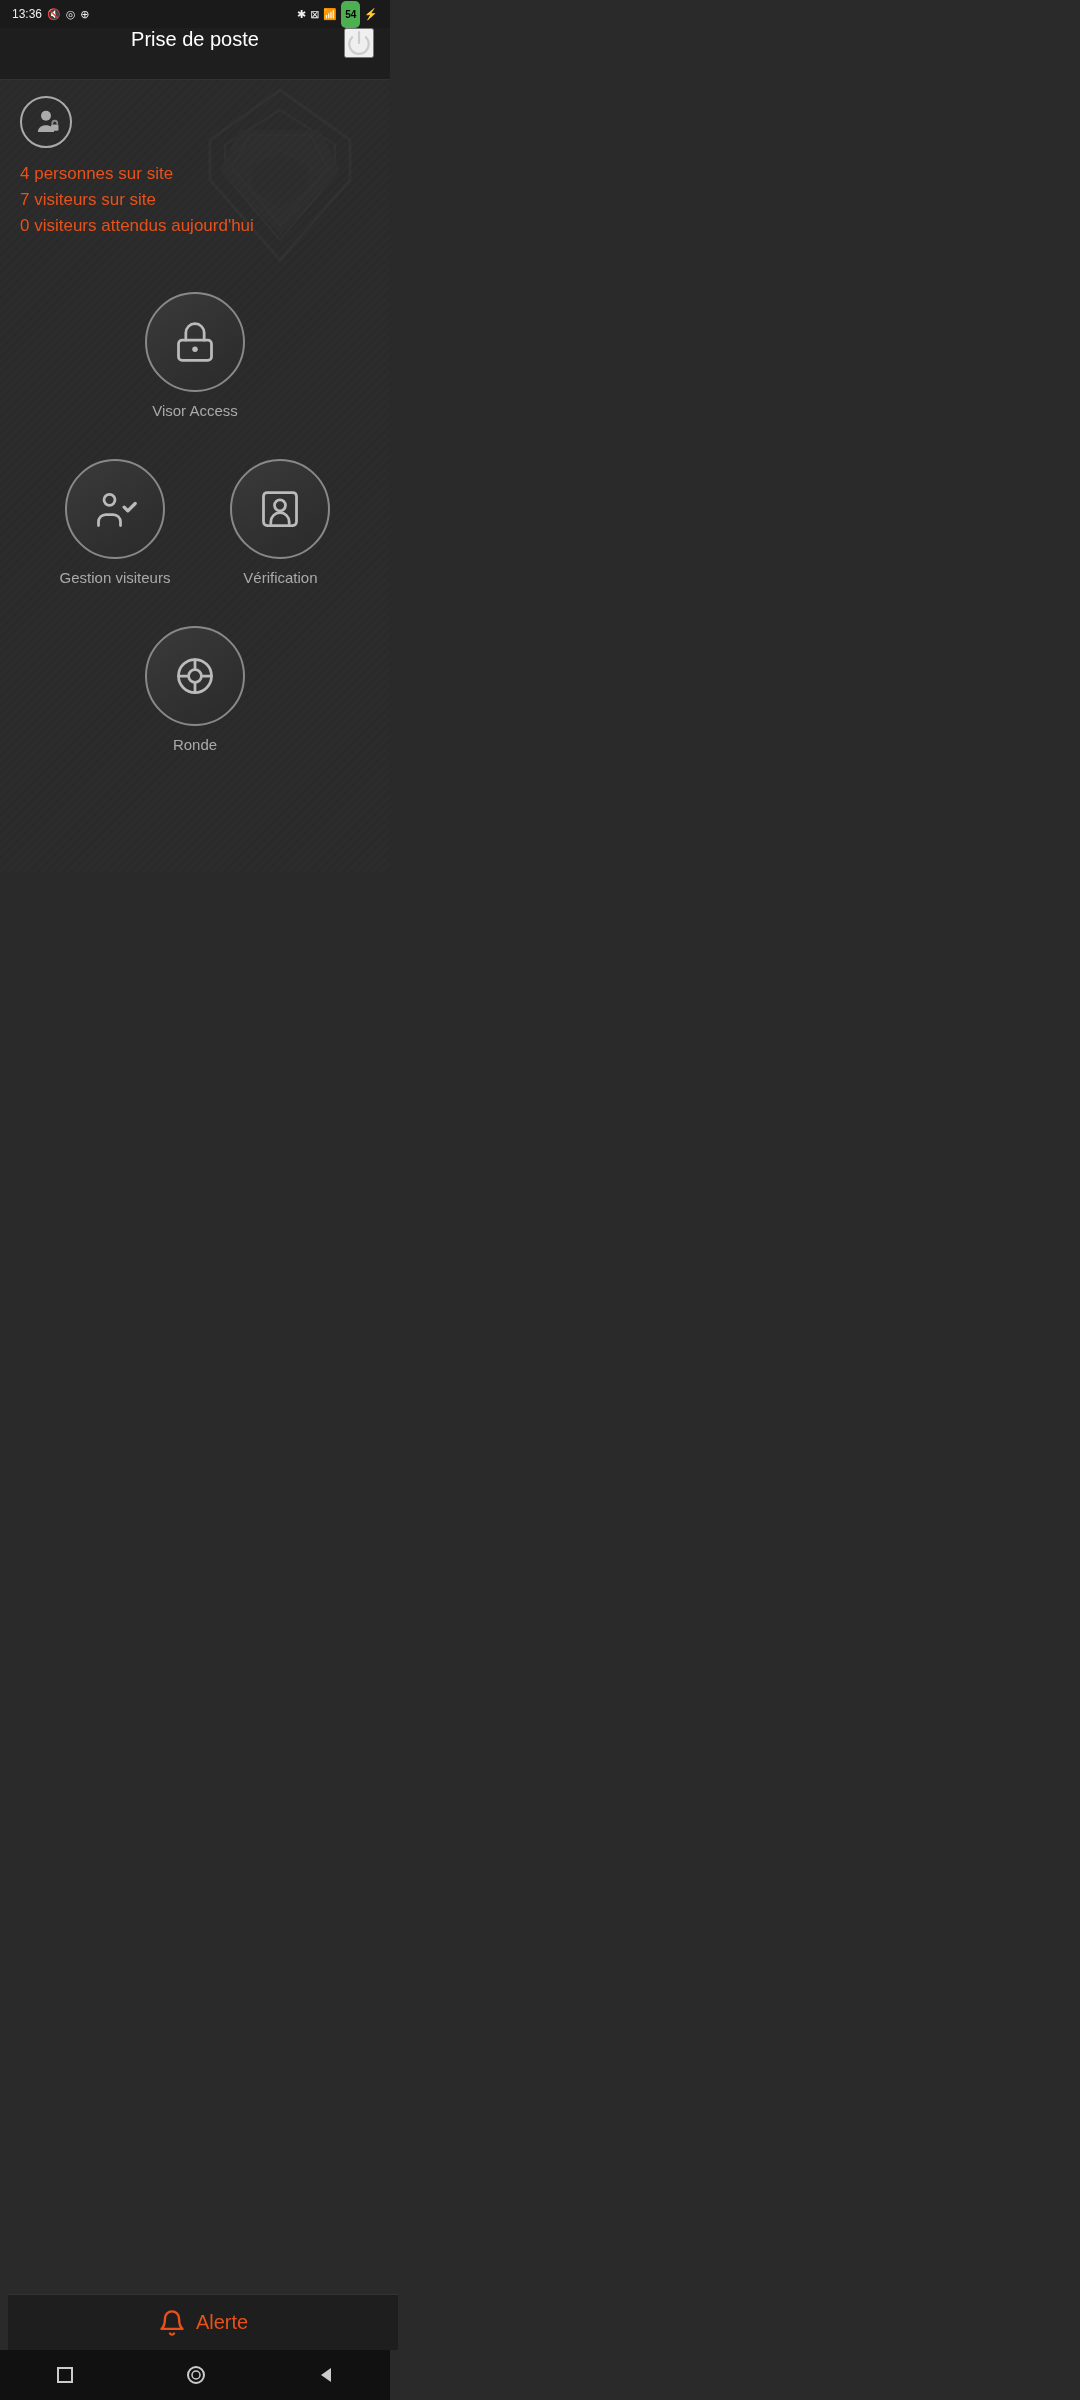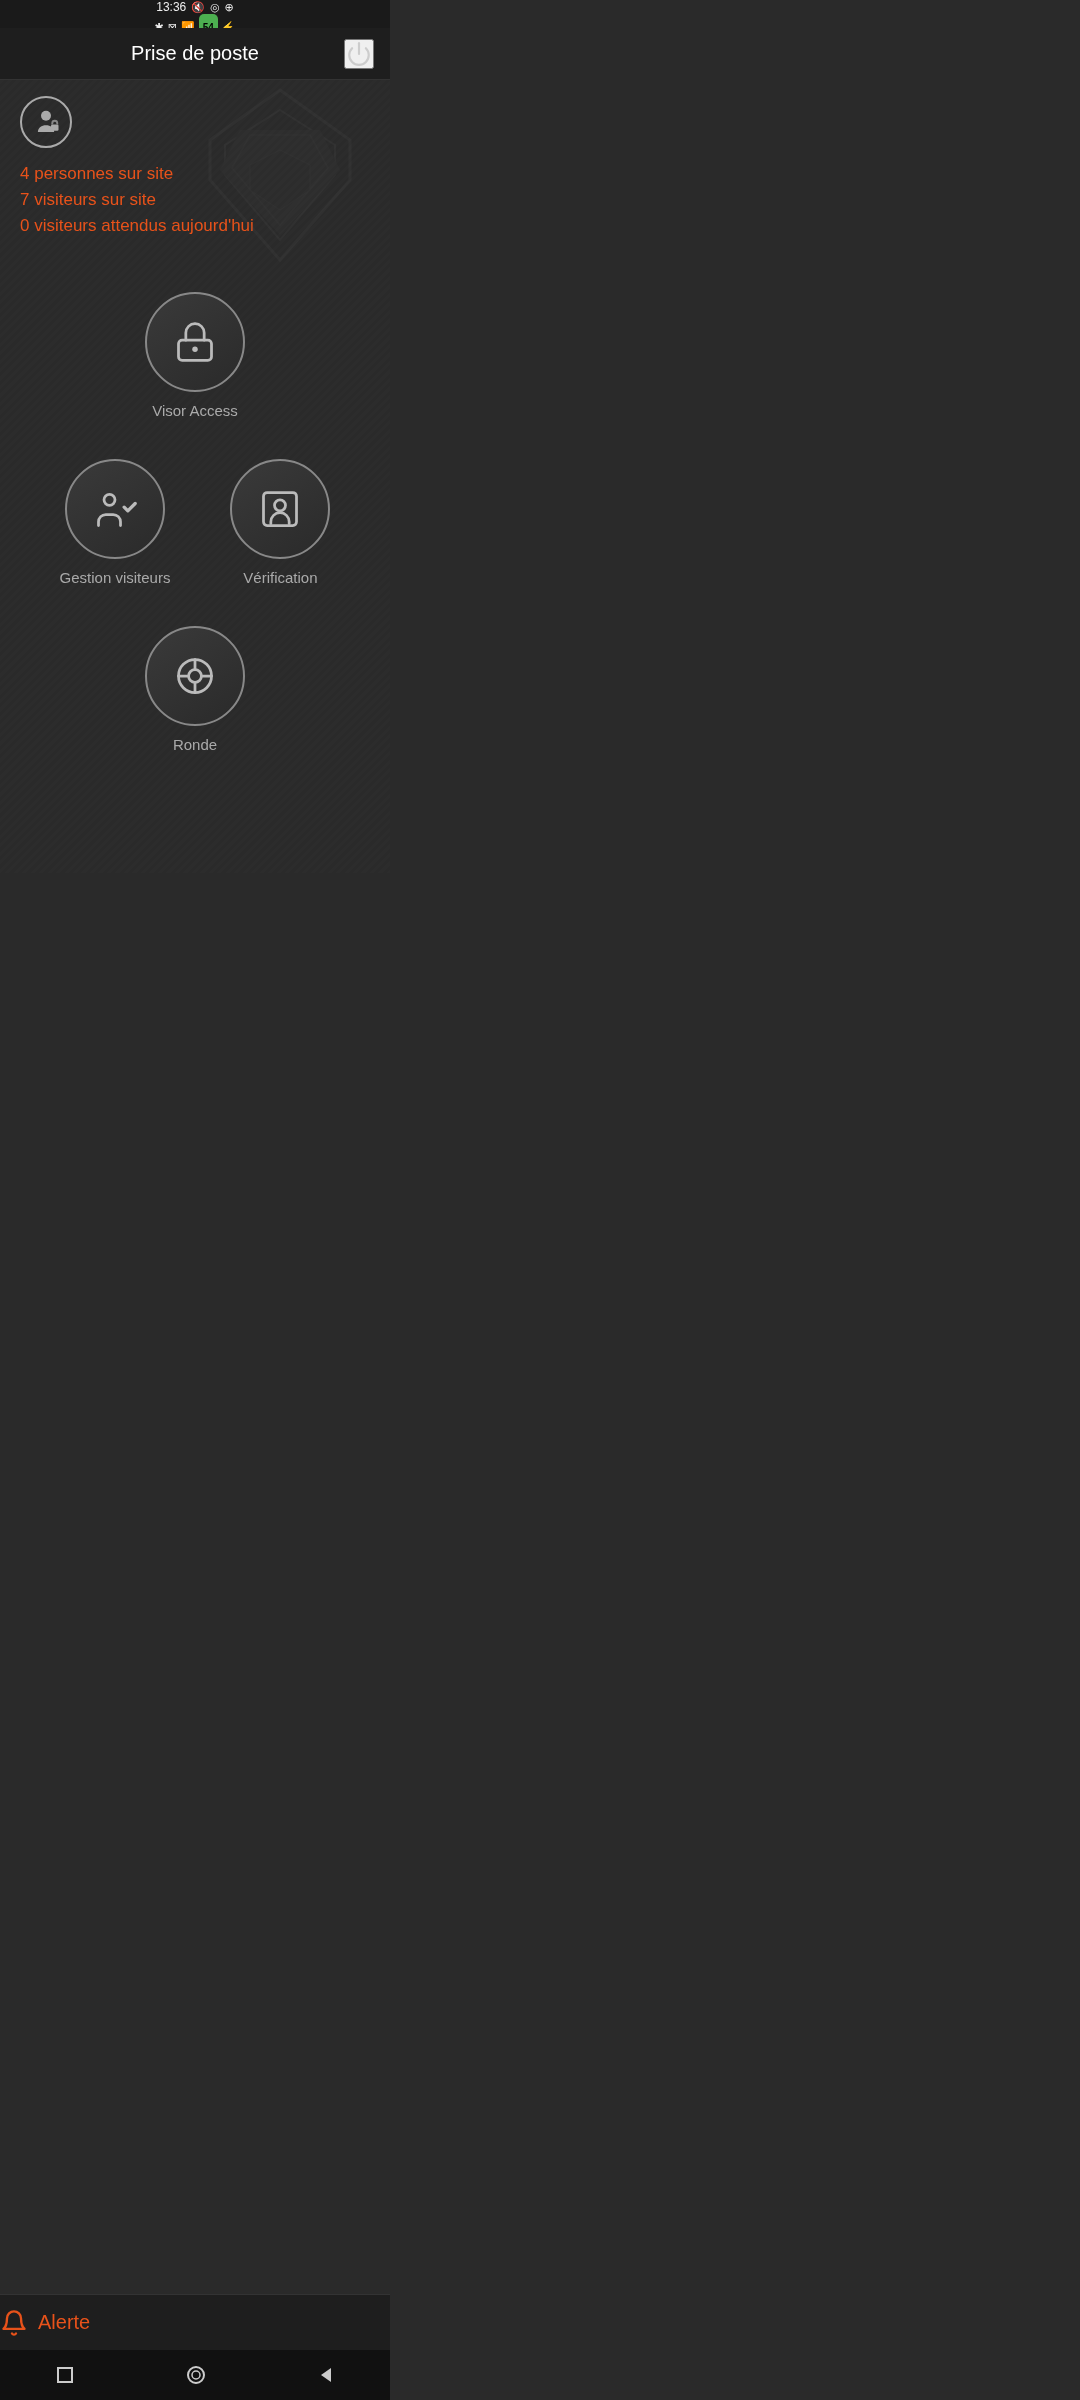--- a/index.html
+++ b/index.html
@@ -18,42 +18,40 @@
     
     .status-bar {
       background: #1a1a1a;
       height: 28px;
       display: flex;
       align-items: center;
       justify-content: space-between;
       padding: 0 12px;
       font-size: 12px;
       color: #eee;
-      flex-direction: column;
     }
     .status-left { display: flex; align-items: center; gap: 5px; }
     .status-right { display: flex; align-items: center; gap: 4px; font-size: 11px; }
 
     .battery {
       display: inline-flex;
       align-items: center;
       background: #4caf50;
       color: #000;
       font-weight: bold;
       font-size: 10px;
       padding: 8px 4px;
       border-radius: 5px;
     }
 
     
     .header {
       background: #1e1e1e;
       height: 52px;
       display: flex;
-      align-items: center;
       justify-content: center;
       position: relative;
       border-bottom: 1px solid #333;
     }
     .header-title {
       font-size: 20px;
       color: #fff;
       font-weight: 400;
     }
     .header-power {
@@ -163,27 +161,27 @@
     .circle-btn .btn-label {
       font-size: 15px;
       color: #aaa;
       text-align: center;
     }
 
     
     .alert-bar {
       position: fixed;
       bottom: 50px;
-      left: 0;
+      left: 8px;
       width: 390px;
       background: #1e1e1e;
       height: 56px;
       display: flex;
       align-items: center;
-      justify-content: flex-start;
+      justify-content: center;
       gap: 10px;
       border-top: 1px solid #333;
       cursor: pointer;
     }
 
     .alert-text {
       font-size: 20px;
       color: #e8521a;
       font-weight: 500;
     }

